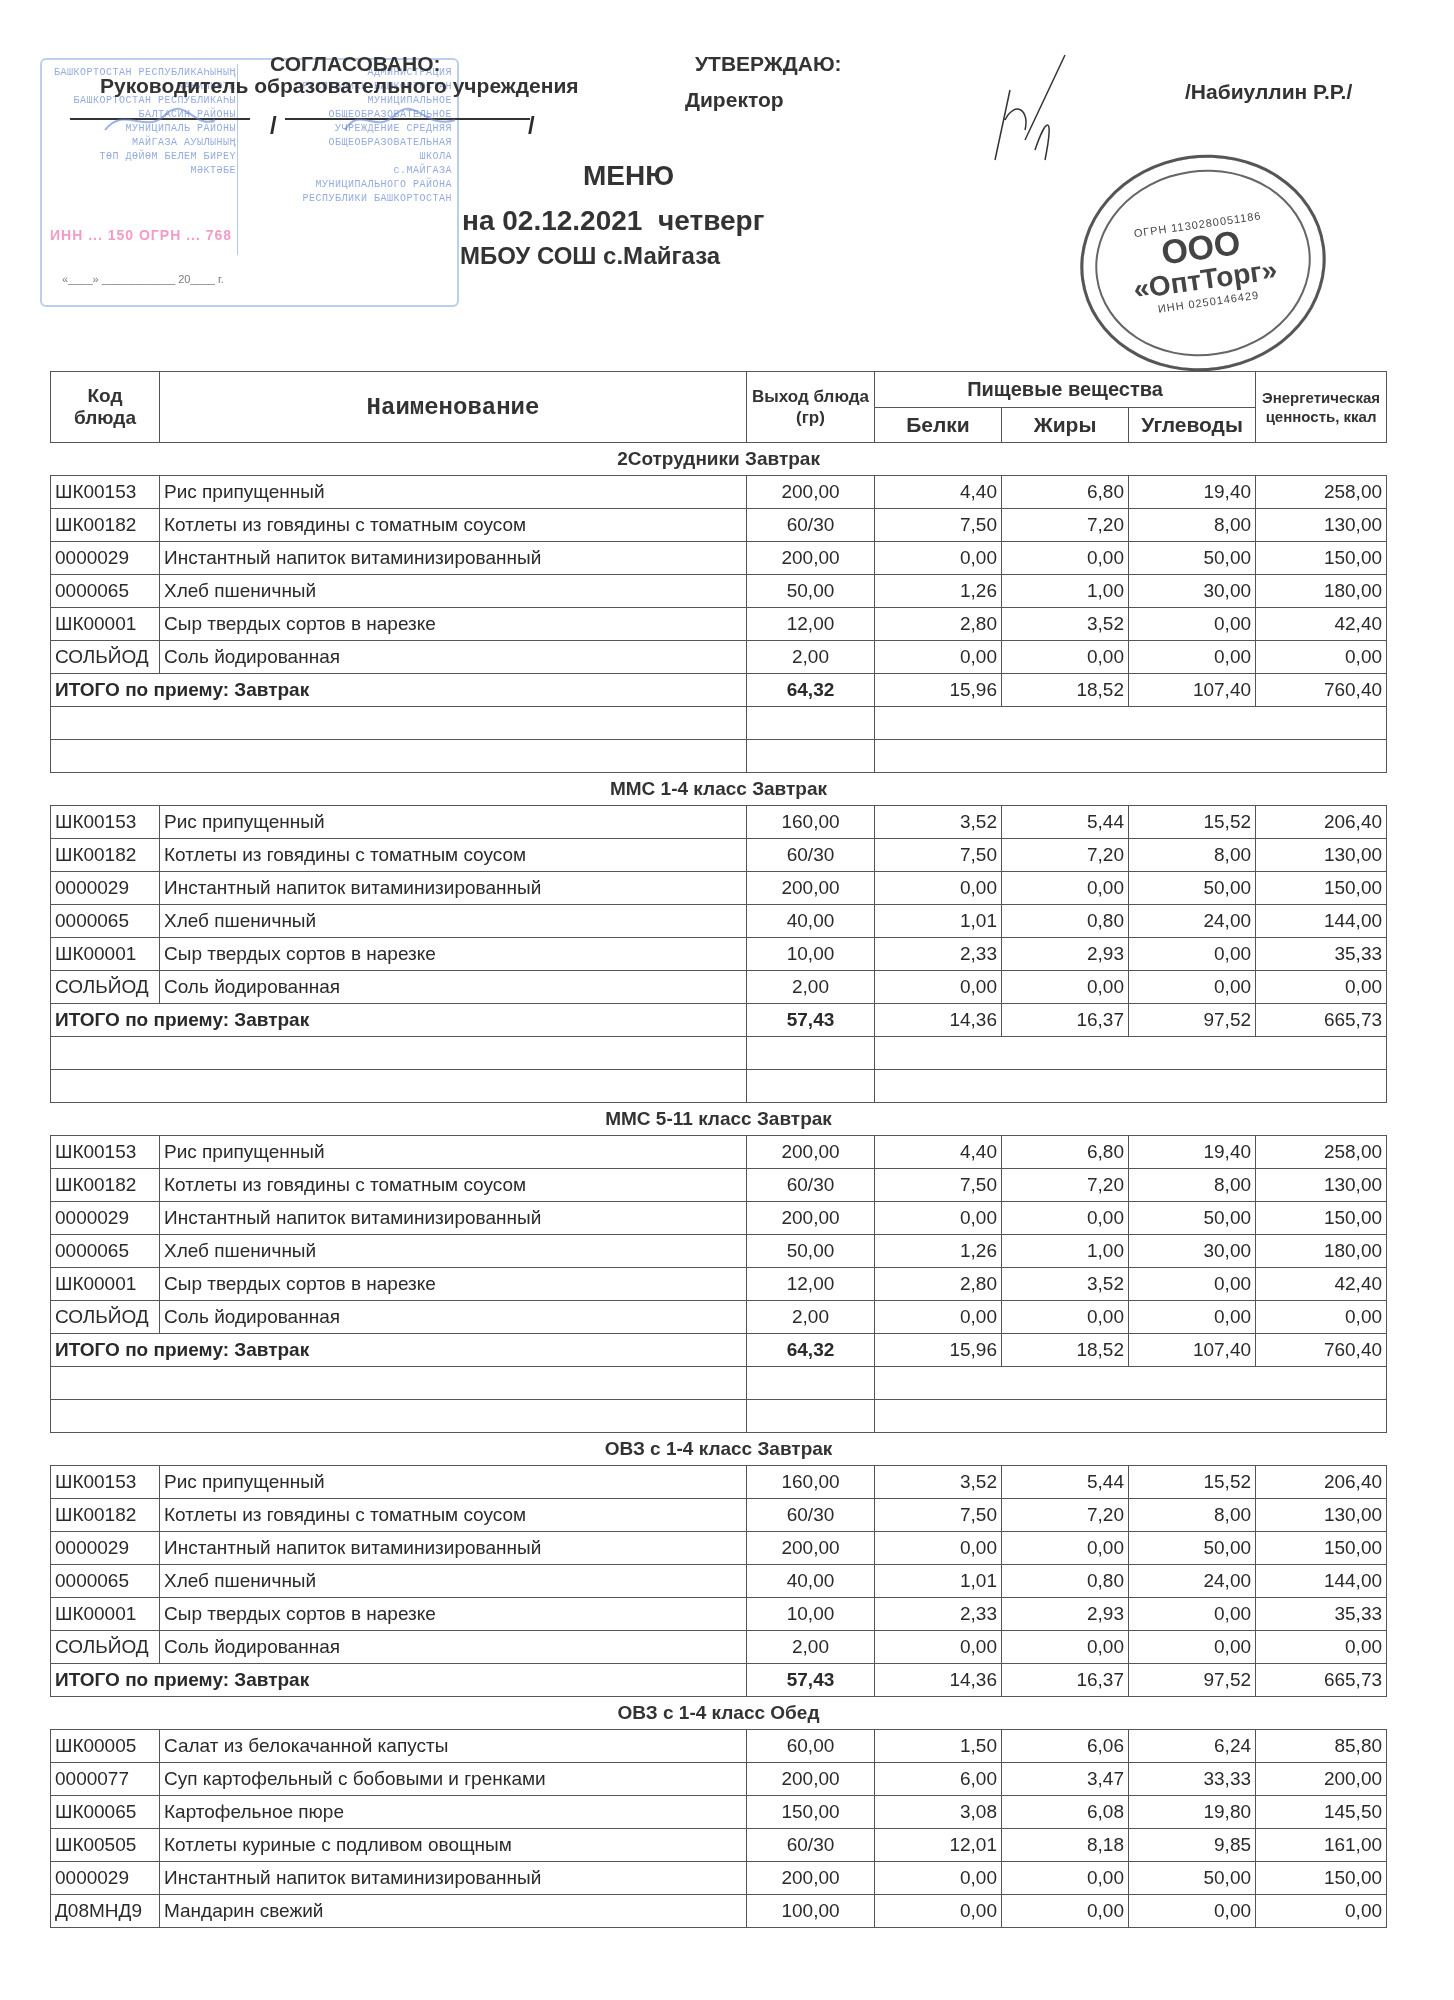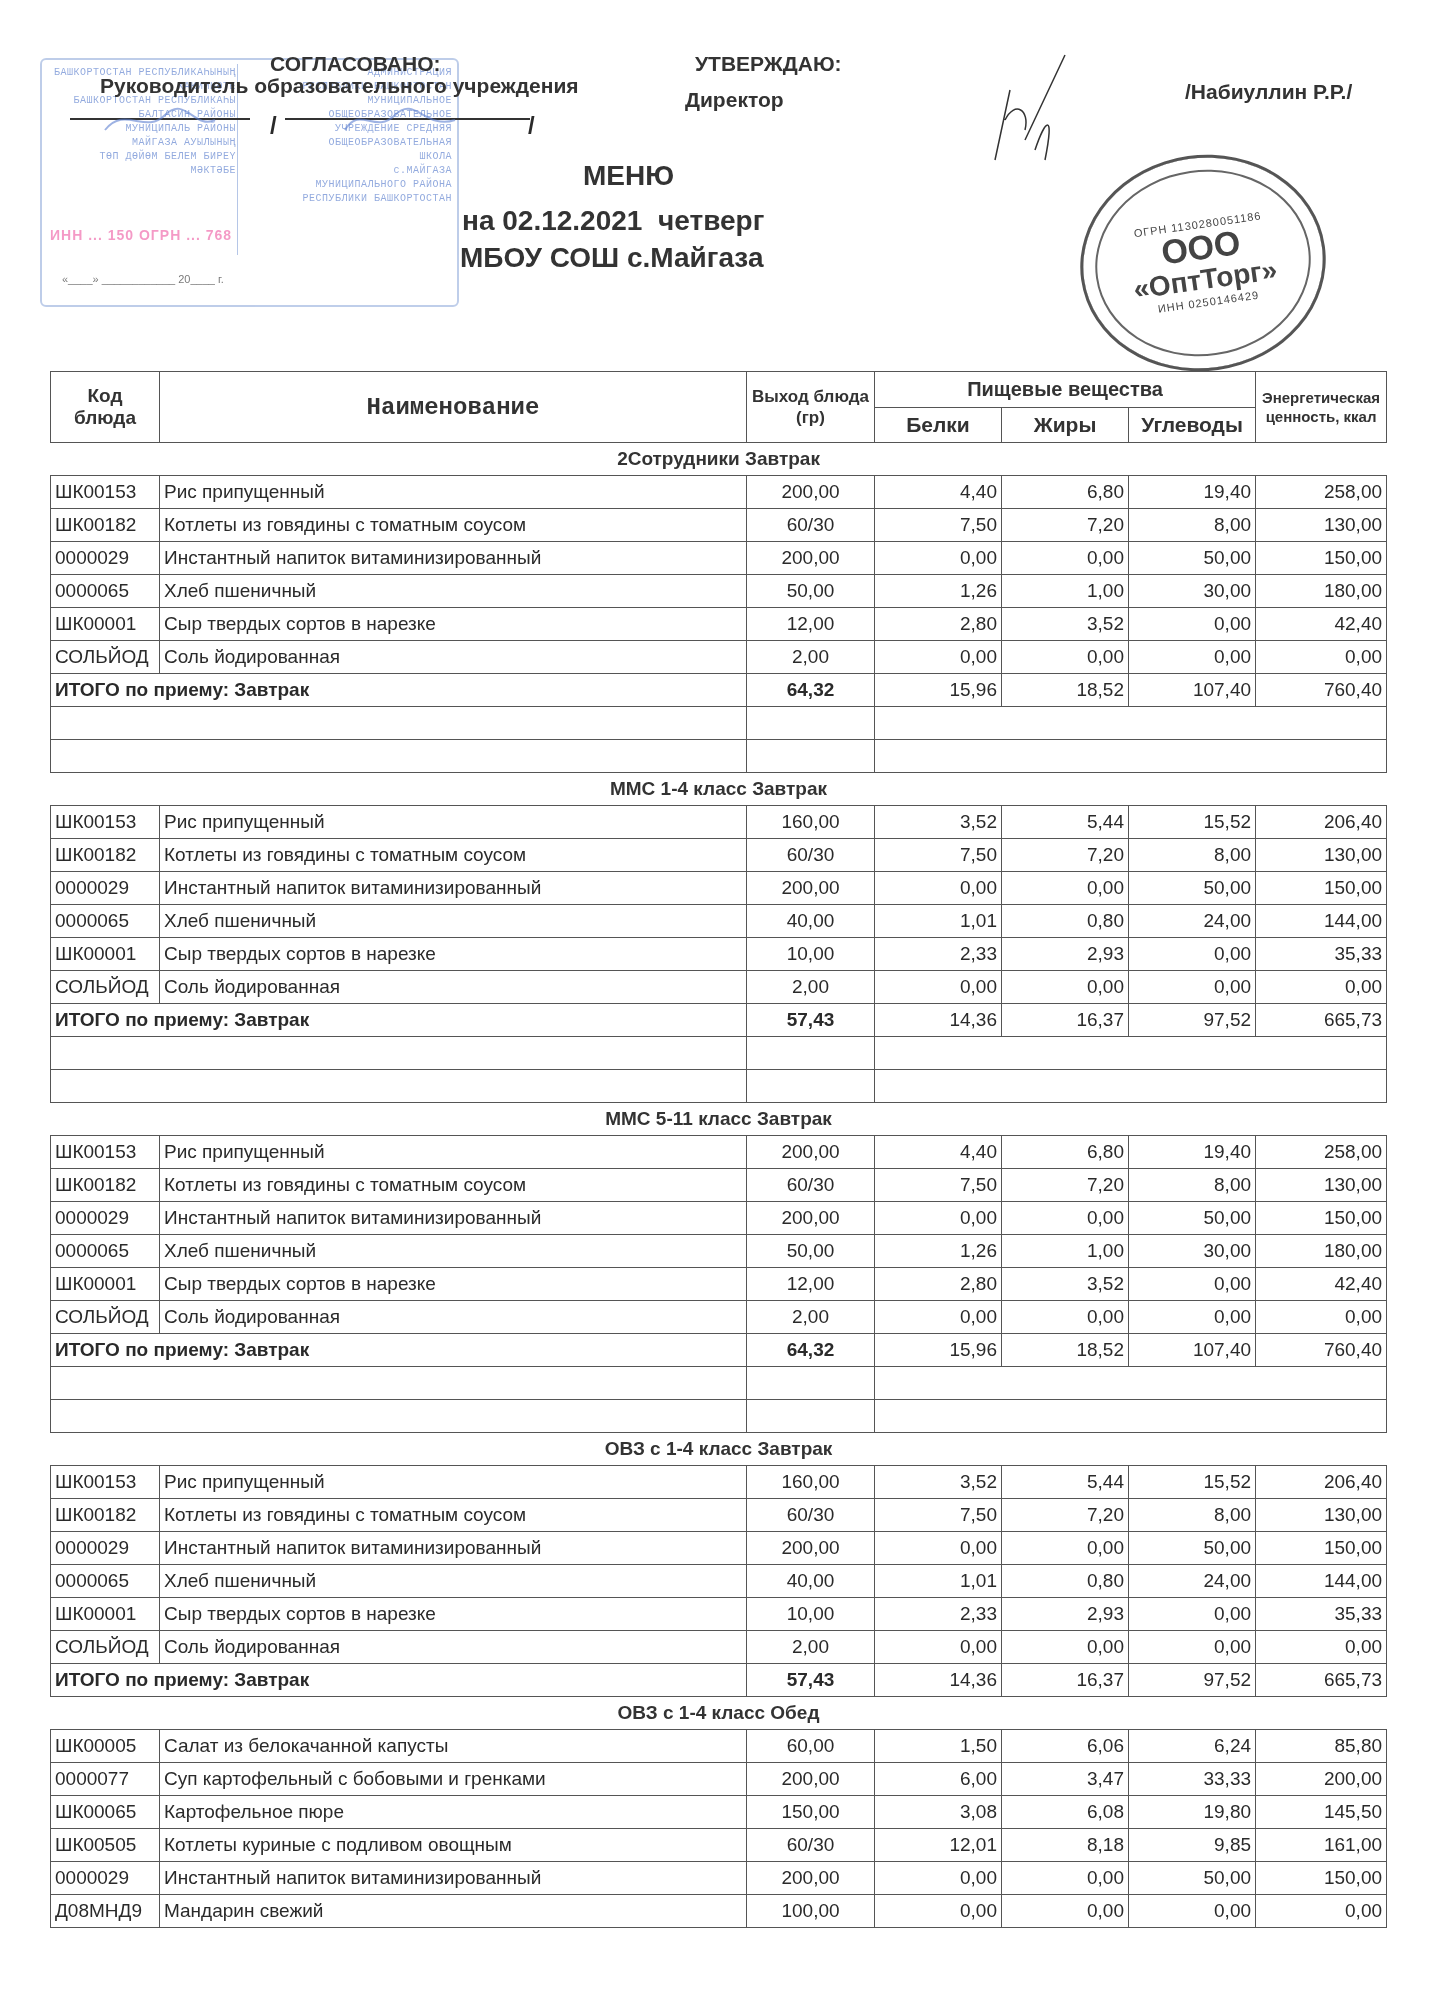--- a/index.html
+++ b/index.html
@@ -70,21 +70,21 @@
 
 <div class="abs hdr-bold" style="left:695px;top:52px;font-size:21px;">УТВЕРЖДАЮ:</div>
 <div class="abs hdr-bold" style="left:685px;top:88px;font-size:21px;">Директор</div>
 <svg class="sig" style="left:975px;top:50px;" width="110" height="120">
   <path d="M20 110 L35 40 M30 70 C40 50, 55 60, 50 80 M50 90 L90 5 M60 100 C70 70, 80 60, 70 110" stroke="#333" stroke-width="1.5" fill="none"></path>
 </svg>
 <div class="abs hdr-bold" style="left:1185px;top:80px;font-size:21px;">/Набиуллин Р.Р./</div>
 
 <div class="abs hdr-bold" style="left:583px;top:160px;font-size:28px;">МЕНЮ</div>
 <div class="abs hdr-bold" style="left:462px;top:205px;font-size:28px;white-space:pre;">на 02.12.2021  четверг</div>
-<div class="abs hdr-bold" style="left:460px;top:242px;font-size:28px;">МБОУ СОШ с.Майгаза</div>
+<div class="abs hdr-bold" style="left:460px;top:242px;font-size:24px;">МБОУ СОШ с.Майгаза</div>
 
 <div class="round-stamp">
   <div class="small">ОГРН 1130280051186</div>
   <div class="ooo">ООО</div>
   <div class="name">«ОптТорг»</div>
   <div class="small">ИНН 0250146429</div>
 </div>
 
 <table class="menu" style="top:371px;">
   <colgroup>

